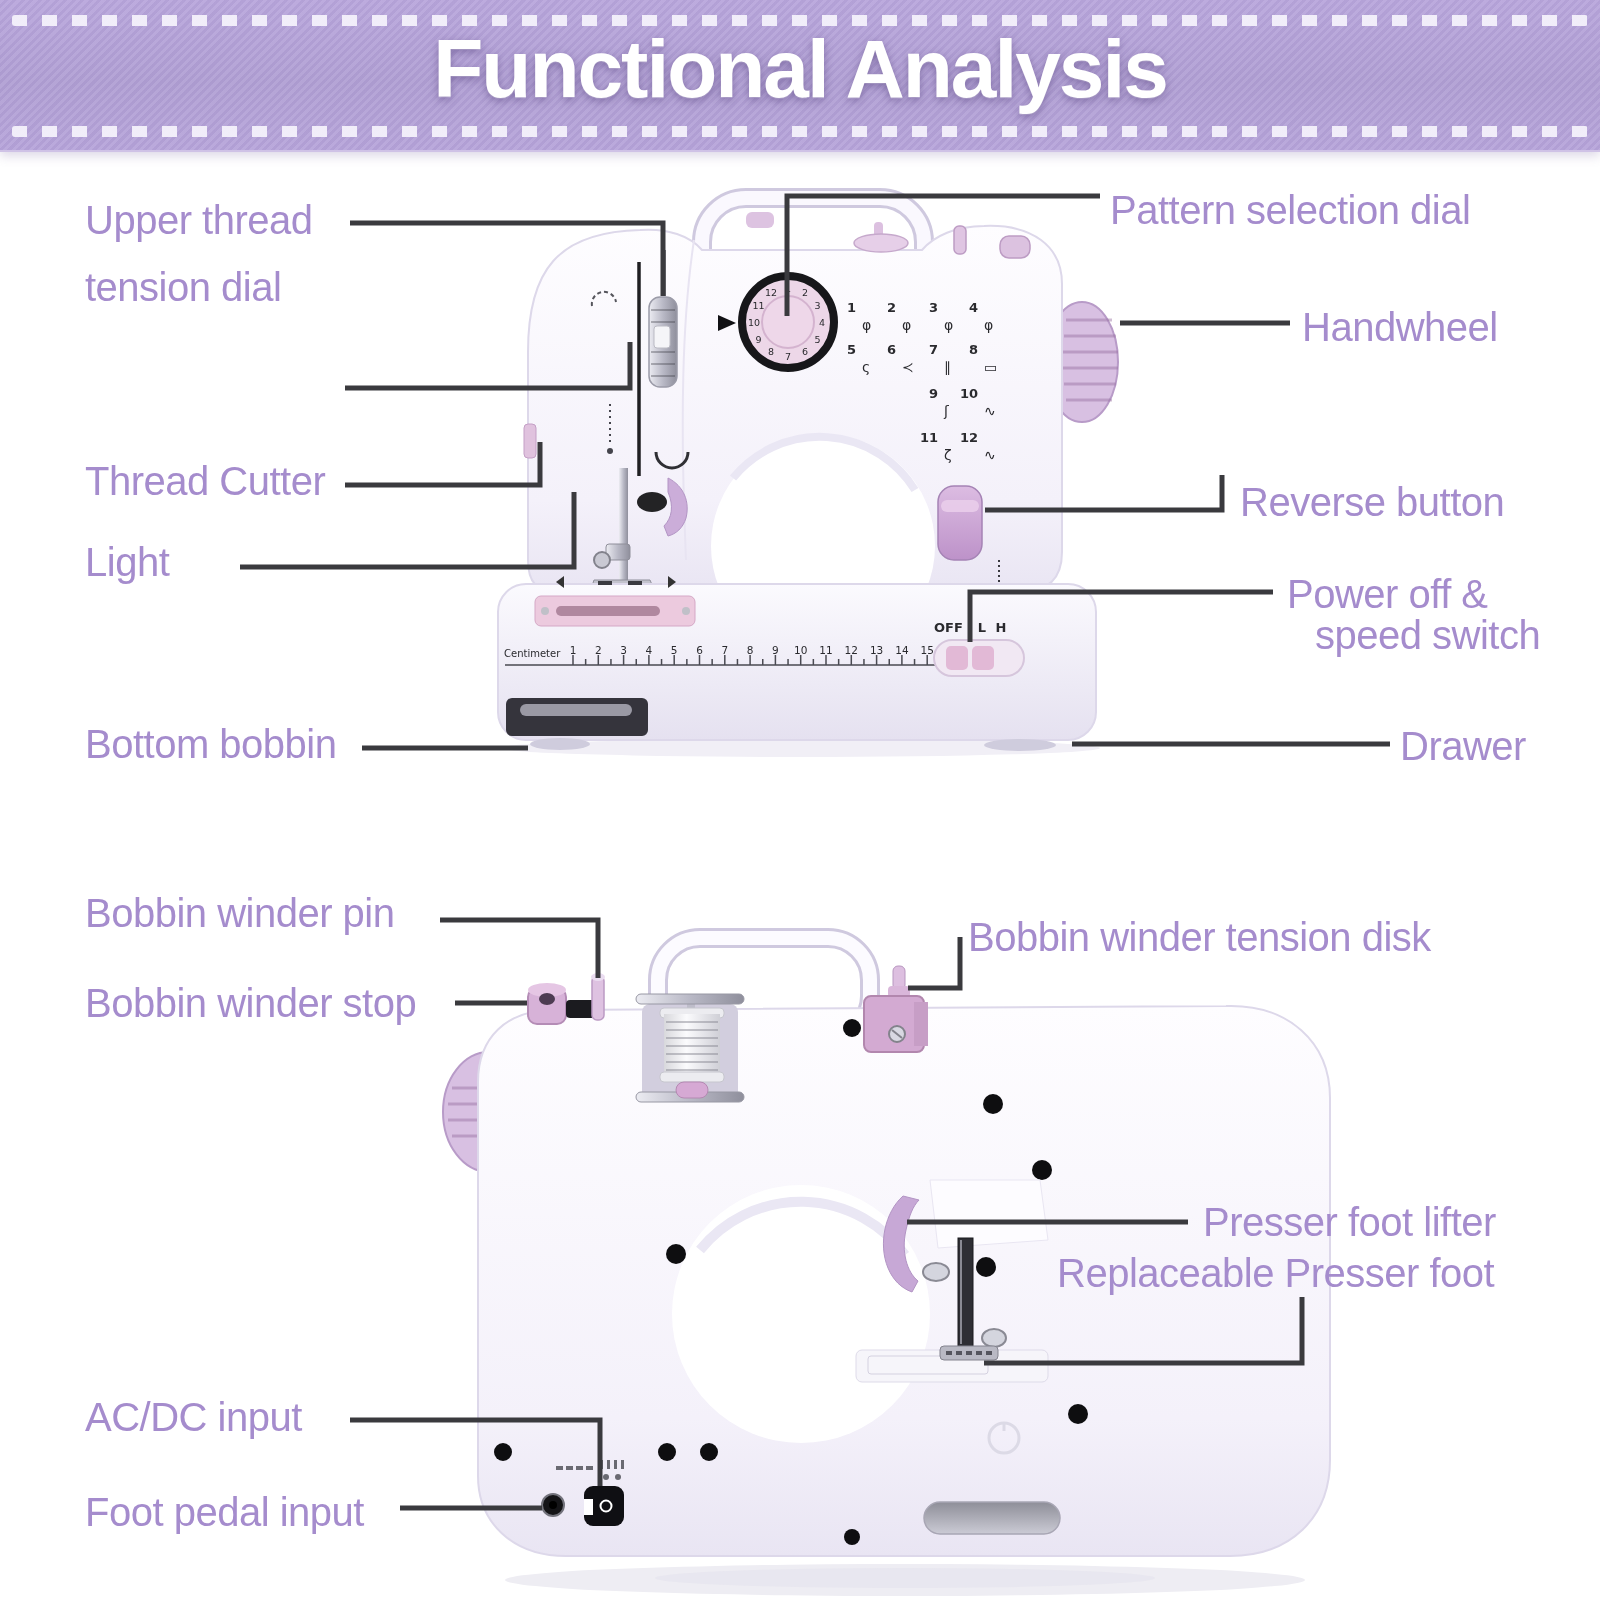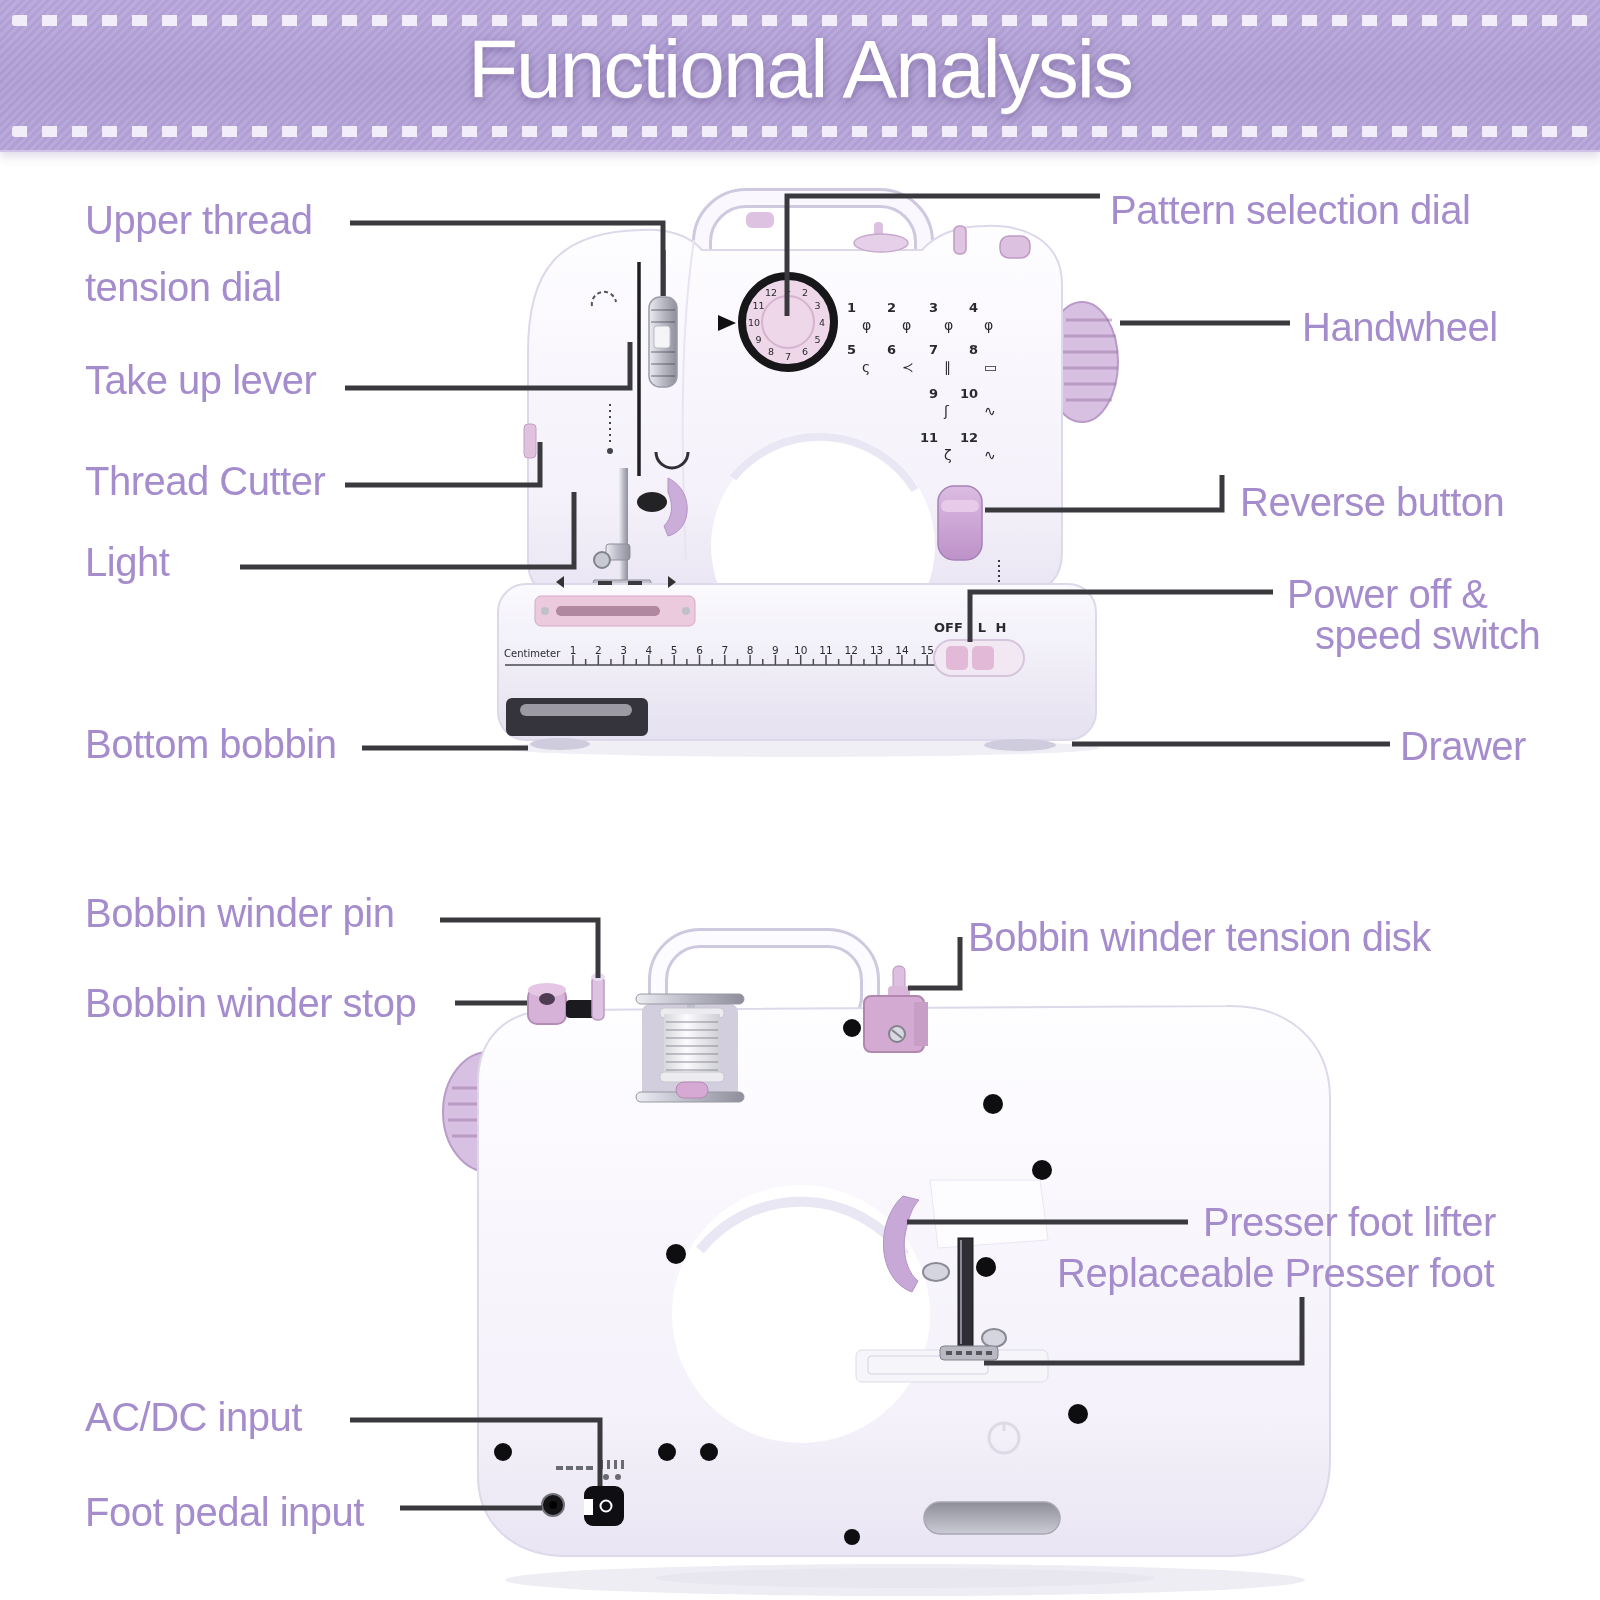--- a/index.html
+++ b/index.html
@@ -9,21 +9,21 @@
   .banner{position:absolute;left:0;top:0;width:1600px;height:150px;
     background:
       repeating-linear-gradient(135deg, rgba(255,255,255,.05) 0 3px, rgba(90,70,130,.06) 3px 6px),
       linear-gradient(180deg,#b9a7dc 0%,#b1a0d4 55%,#b7a5da 100%);
     box-shadow:0 2px 0 #cfc2e6, 0 6px 10px rgba(120,100,160,.25);}
   .stitch-row{position:absolute;left:12px;right:12px;height:11px;
     background:repeating-linear-gradient(90deg,#f4f1fb 0 15px, rgba(0,0,0,0) 15px 30px);
     border-radius:3px;opacity:.95;}
   .stitch-top{top:15px;} .stitch-bottom{bottom:13px;}
   .banner-title{position:absolute;left:0;right:0;top:22px;text-align:center;
-    font-size:82px;font-weight:normal;letter-spacing:-2px;color:#ffffff;
+    font-size:82px;font-weight:bold;letter-spacing:-2px;color:#ffffff;
     text-shadow:0 3px 8px rgba(80,60,120,.5),0 1px 0 #cabfe2;}
   
   .lbl{position:absolute;font-size:40px;letter-spacing:-0.5px;color:#a58ccd;
        white-space:nowrap;line-height:50px;height:50px;}
   
   #art{position:absolute;left:0;top:0;width:1600px;height:1600px;}
   .svg-small{font-family:"DejaVu Sans",sans-serif;fill:#2a2a2e;}
 </style>
 </head>
 <body>
@@ -349,21 +349,20 @@
   </svg>
 
   <div class="banner">
     <div class="stitch-row stitch-top"></div>
     <div class="banner-title">Functional Analysis</div>
     <div class="stitch-row stitch-bottom"></div>
   </div>
 
   <div class="lbl" style="left:85px;top:195px;">Upper thread</div>
   <div class="lbl" style="left:85px;top:262px;">tension dial</div>
-  <div class="lbl" style="left:85px;top:355px;">Take up lever</div>
   <div class="lbl" style="left:85px;top:456px;">Thread Cutter</div>
   <div class="lbl" style="left:85px;top:537px;">Light</div>
   <div class="lbl" style="left:85px;top:719px;">Bottom bobbin</div>
 
   <div class="lbl" style="left:1110px;top:185px;">Pattern selection dial</div>
   <div class="lbl" style="left:1302px;top:302px;">Handwheel</div>
   <div class="lbl" style="left:1240px;top:453px;margin-top:24px;">Reverse button</div>
   <div class="lbl" style="left:1287px;top:569px;">Power off &amp;</div>
   <div class="lbl" style="left:1287px;top:610px;margin-left:28px;">speed switch</div>
   <div class="lbl" style="left:1400px;top:721px;">Drawer</div>

